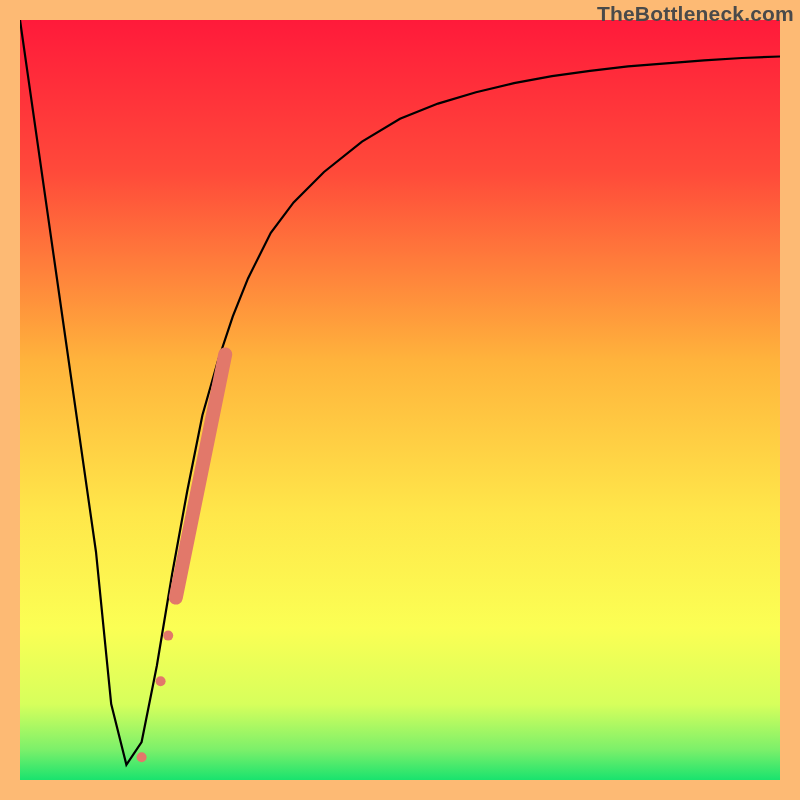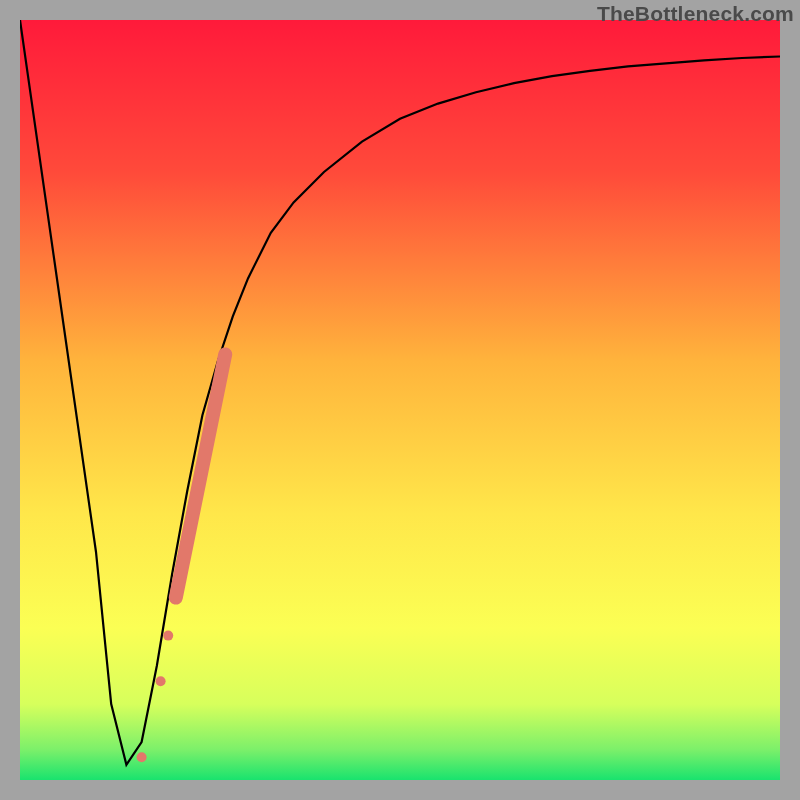--- a/index.html
+++ b/index.html
@@ -8,21 +8,21 @@
     width: 800px;
     height: 800px;
     overflow: hidden;
     background: #000;
     font-family: Arial, Helvetica, sans-serif;
   }
   .frame {
     position: relative;
     width: 800px;
     height: 800px;
-    background: #a3a3a3;
+    background: #fdba74;
   }
   .plot {
     position: absolute;
     left: 20px;
     top: 20px;
     width: 760px;
     height: 760px;
     overflow: hidden;
   }
   .watermark {

